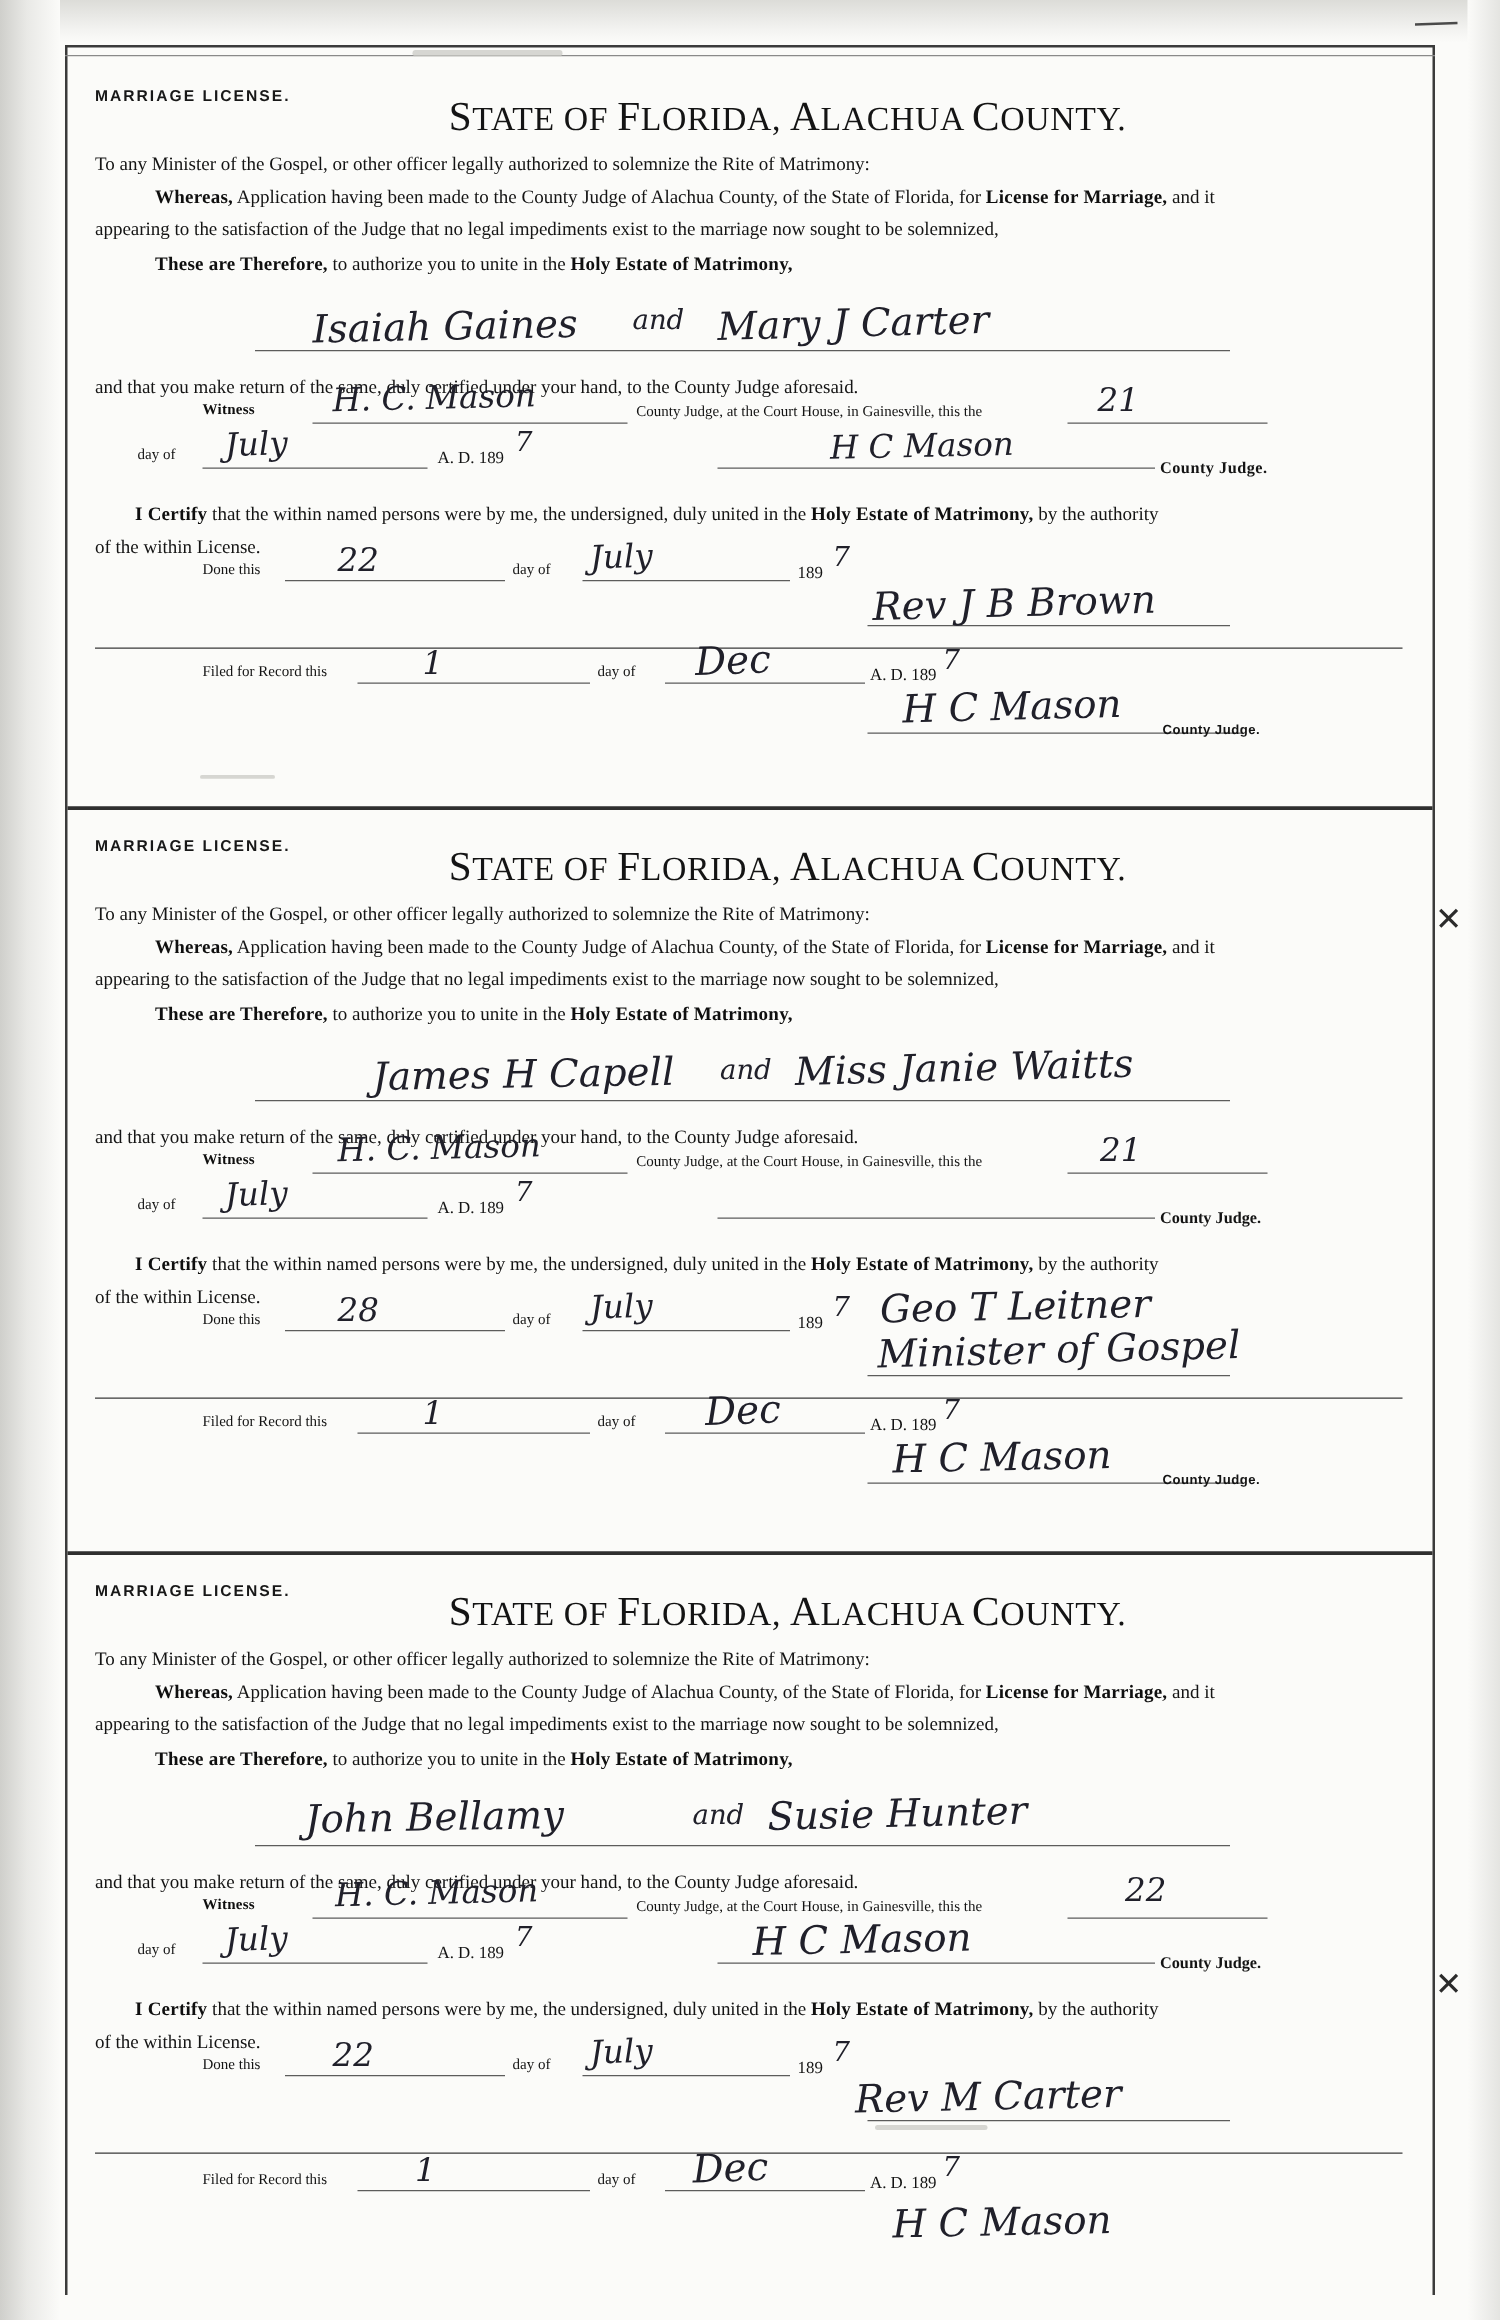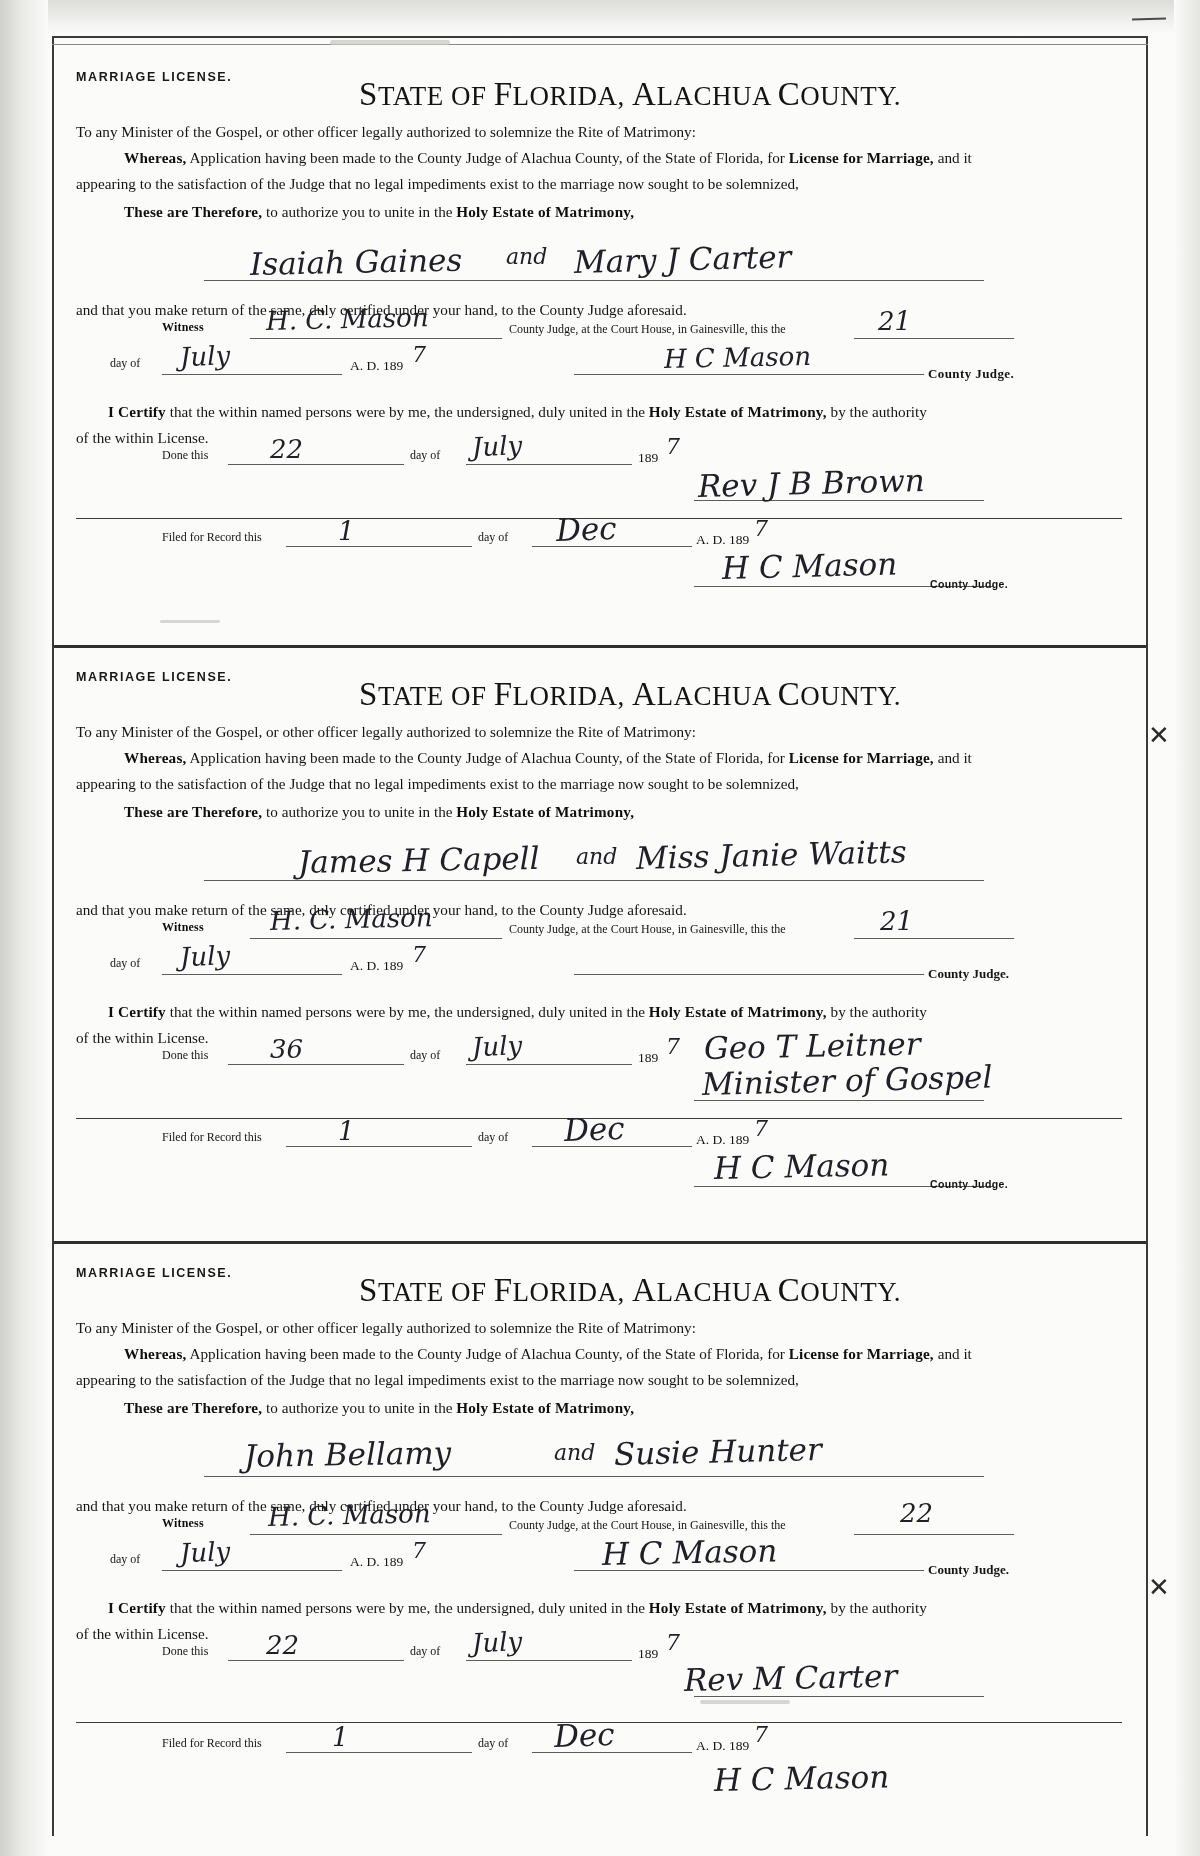--- a/index.html
+++ b/index.html
@@ -300,21 +300,21 @@
     <div class="body-text line-certify">
       <span class="gothic">I Certify</span>
       <span>that the within named persons were by me, the undersigned, duly united in the</span>
       <span class="gothic">Holy Estate of Matrimony,</span>
       <span>by  the  authority</span>
     </div>
     <div class="body-text line-within">of the within License.</div>
 
     <div class="fieldrow" style="left:108px; top:400px;">Done this</div>
     <div class="rule" style="left:174px; top:416px; width:176px;"></div>
-    <div class="hand med" style="left:216px; top:386px;">36</div>
+    <div class="hand med" style="left:216px; top:386px;">28</div>
     <div class="fieldrow" style="left:356px; top:400px;">day of</div>
     <div class="rule" style="left:412px; top:416px; width:166px;"></div>
     <div class="hand med" style="left:418px; top:384px; transform: rotate(-2deg);">July</div>
     <div class="fieldrow" style="left:584px; top:402px; font-size:13.5px;">189</div>
     <div class="hand sm" style="left:612px; top:386px;">7</div>
 
     <div class="hand big" style="left:650px; top:382px; transform: rotate(-1.2deg);">Geo T Leitner</div>
     <div class="hand big" style="left:648px; top:418px; transform: rotate(-1.5deg);">Minister of Gospel</div>
     <div class="rule" style="left:640px; top:452px; width:290px;"></div>
 

